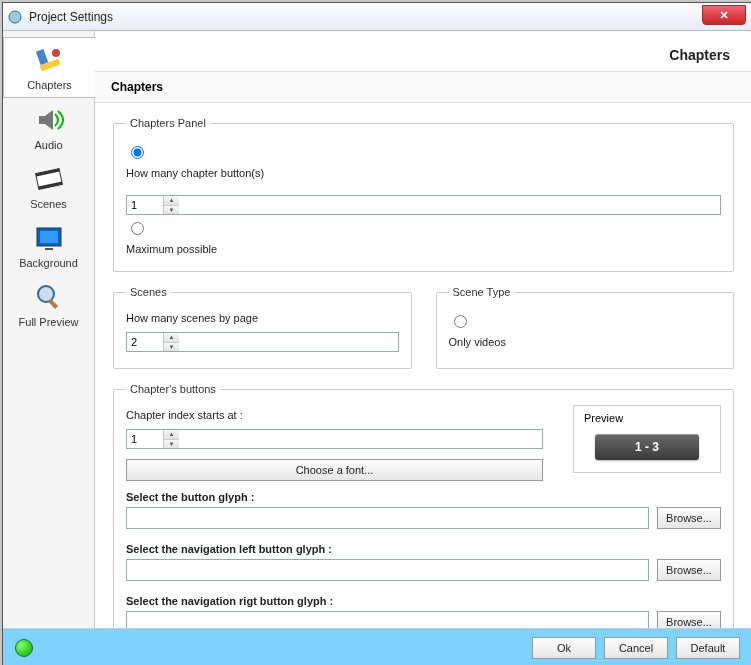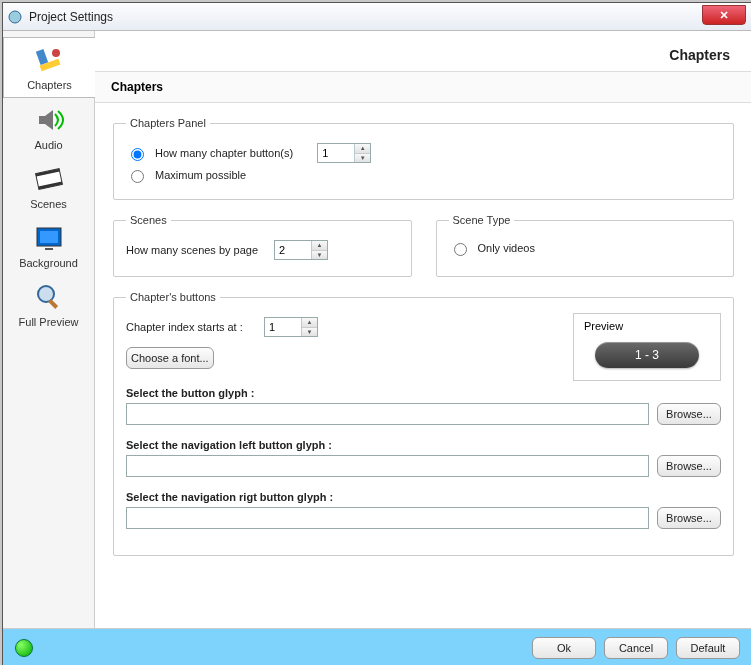--- a/index.html
+++ b/index.html
@@ -21,41 +21,41 @@
 .sitem .slabel { color: #333; }
 
 .main { flex: 1; background: #fff; position: relative; display: flex; flex-direction: column; overflow: hidden; }
 .pagehdr { text-align: right; padding: 16px 22px 8px 22px; font-weight: bold; font-size: 14px; color: #222; }
 .pagehdr2 { padding: 8px 16px; font-weight: bold; font-size: 12px; border-top: 1px solid #ddd; border-bottom: 1px solid #ddd; background: #fafafa;}
 .content { padding: 14px 18px 8px 18px; flex: 1; overflow: auto; }
 
 fieldset { border: 1px solid #ccc; border-radius: 2px; margin: 0 0 14px 0; padding: 10px 12px 12px 12px; }
 legend { padding: 0 4px; color: #333; }
 
-.row { display: flex; align-items: center; gap: 8px; margin: 4px 0; }
+.row { display: flex; gap: 8px; margin: 4px 0; flex-direction: column; }
 .radio { width: 13px; height: 13px; }
 label { color: #222; }
 
 .spin { display: inline-flex; border: 1px solid #9aa; background: #fff; height: 20px; }
 .spin input { border: none; width: 36px; padding: 0 4px; outline: none; font-size: 11px; }
 .spin .arrows { width: 16px; display: flex; flex-direction: column; border-left: 1px solid #bcc; }
 .spin .ar { flex: 1; background: linear-gradient(#f8f8f8,#e2e2e2); display: flex; align-items: center; justify-content: center; font-size: 6px; color: #555; cursor: pointer; }
 .spin .ar:first-child { border-bottom: 1px solid #ccc; }
 
 .two-col { display: flex; gap: 24px; }
 .two-col > fieldset { flex: 1; }
 
-.btn { background: linear-gradient(#fdfdfd,#e6e6e6); border: 1px solid #999; border-radius: 6px; padding: 4px 4px; cursor: pointer; color: #222; min-width: 64px; }
+.btn { background: linear-gradient(#fdfdfd,#e6e6e6); border: 1px solid #999; border-radius: 0; padding: 4px 4px; cursor: pointer; color: #222; min-width: 64px; }
 
 .long-input { width: 100%; display: flex; gap: 8px; align-items: flex-start; margin: 4px 0 14px 0; }
 .long-input input[type=text] { flex: 1; height: 22px; border: 1px solid #9aa; padding: 0 4px; background: #fff; }
 
 .preview-box { border: 1px solid #ccc; padding: 6px 10px 12px 10px; width: 148px; }
 .preview-lbl { margin-bottom: 10px; display: block; }
-.pill { margin: 0 auto; width: 104px; height: 26px; border-radius: 13px; background: linear-gradient(#6a6a6a,#3a3a3a); color: #fff; display: flex; align-items: center; justify-content: center; font-weight: normal; font-size: 12px; box-shadow: inset 0 1px 0 rgba(255,255,255,.3), 0 1px 2px rgba(0,0,0,.3); }
+.pill { margin: 0 auto; width: 104px; height: 26px; border-radius: 3px; background: linear-gradient(#6a6a6a,#3a3a3a); color: #fff; display: flex; align-items: center; justify-content: center; font-weight: bold; font-size: 12px; box-shadow: inset 0 1px 0 rgba(255,255,255,.3), 0 1px 2px rgba(0,0,0,.3); }
 
 .footer { height: 38px; border-top: 1px solid #ccc; background: #7dd3fc; display: flex; align-items: center; padding: 0 12px; gap: 8px; }
 .footer .spacer { flex: 1; }
 .gicon { width: 18px; height: 18px; border-radius: 50%; background: radial-gradient(circle at 30% 30%, #8f6, #0a0); border: 1px solid #073; }
 
 .label-block { margin: 6px 0 4px 0; color: #222; font-weight: bold; }
 .cbuttons-grid { display: flex; gap: 30px; align-items: flex-start; }
 .cbuttons-left { flex: 1; }
 </style>
 </head>

